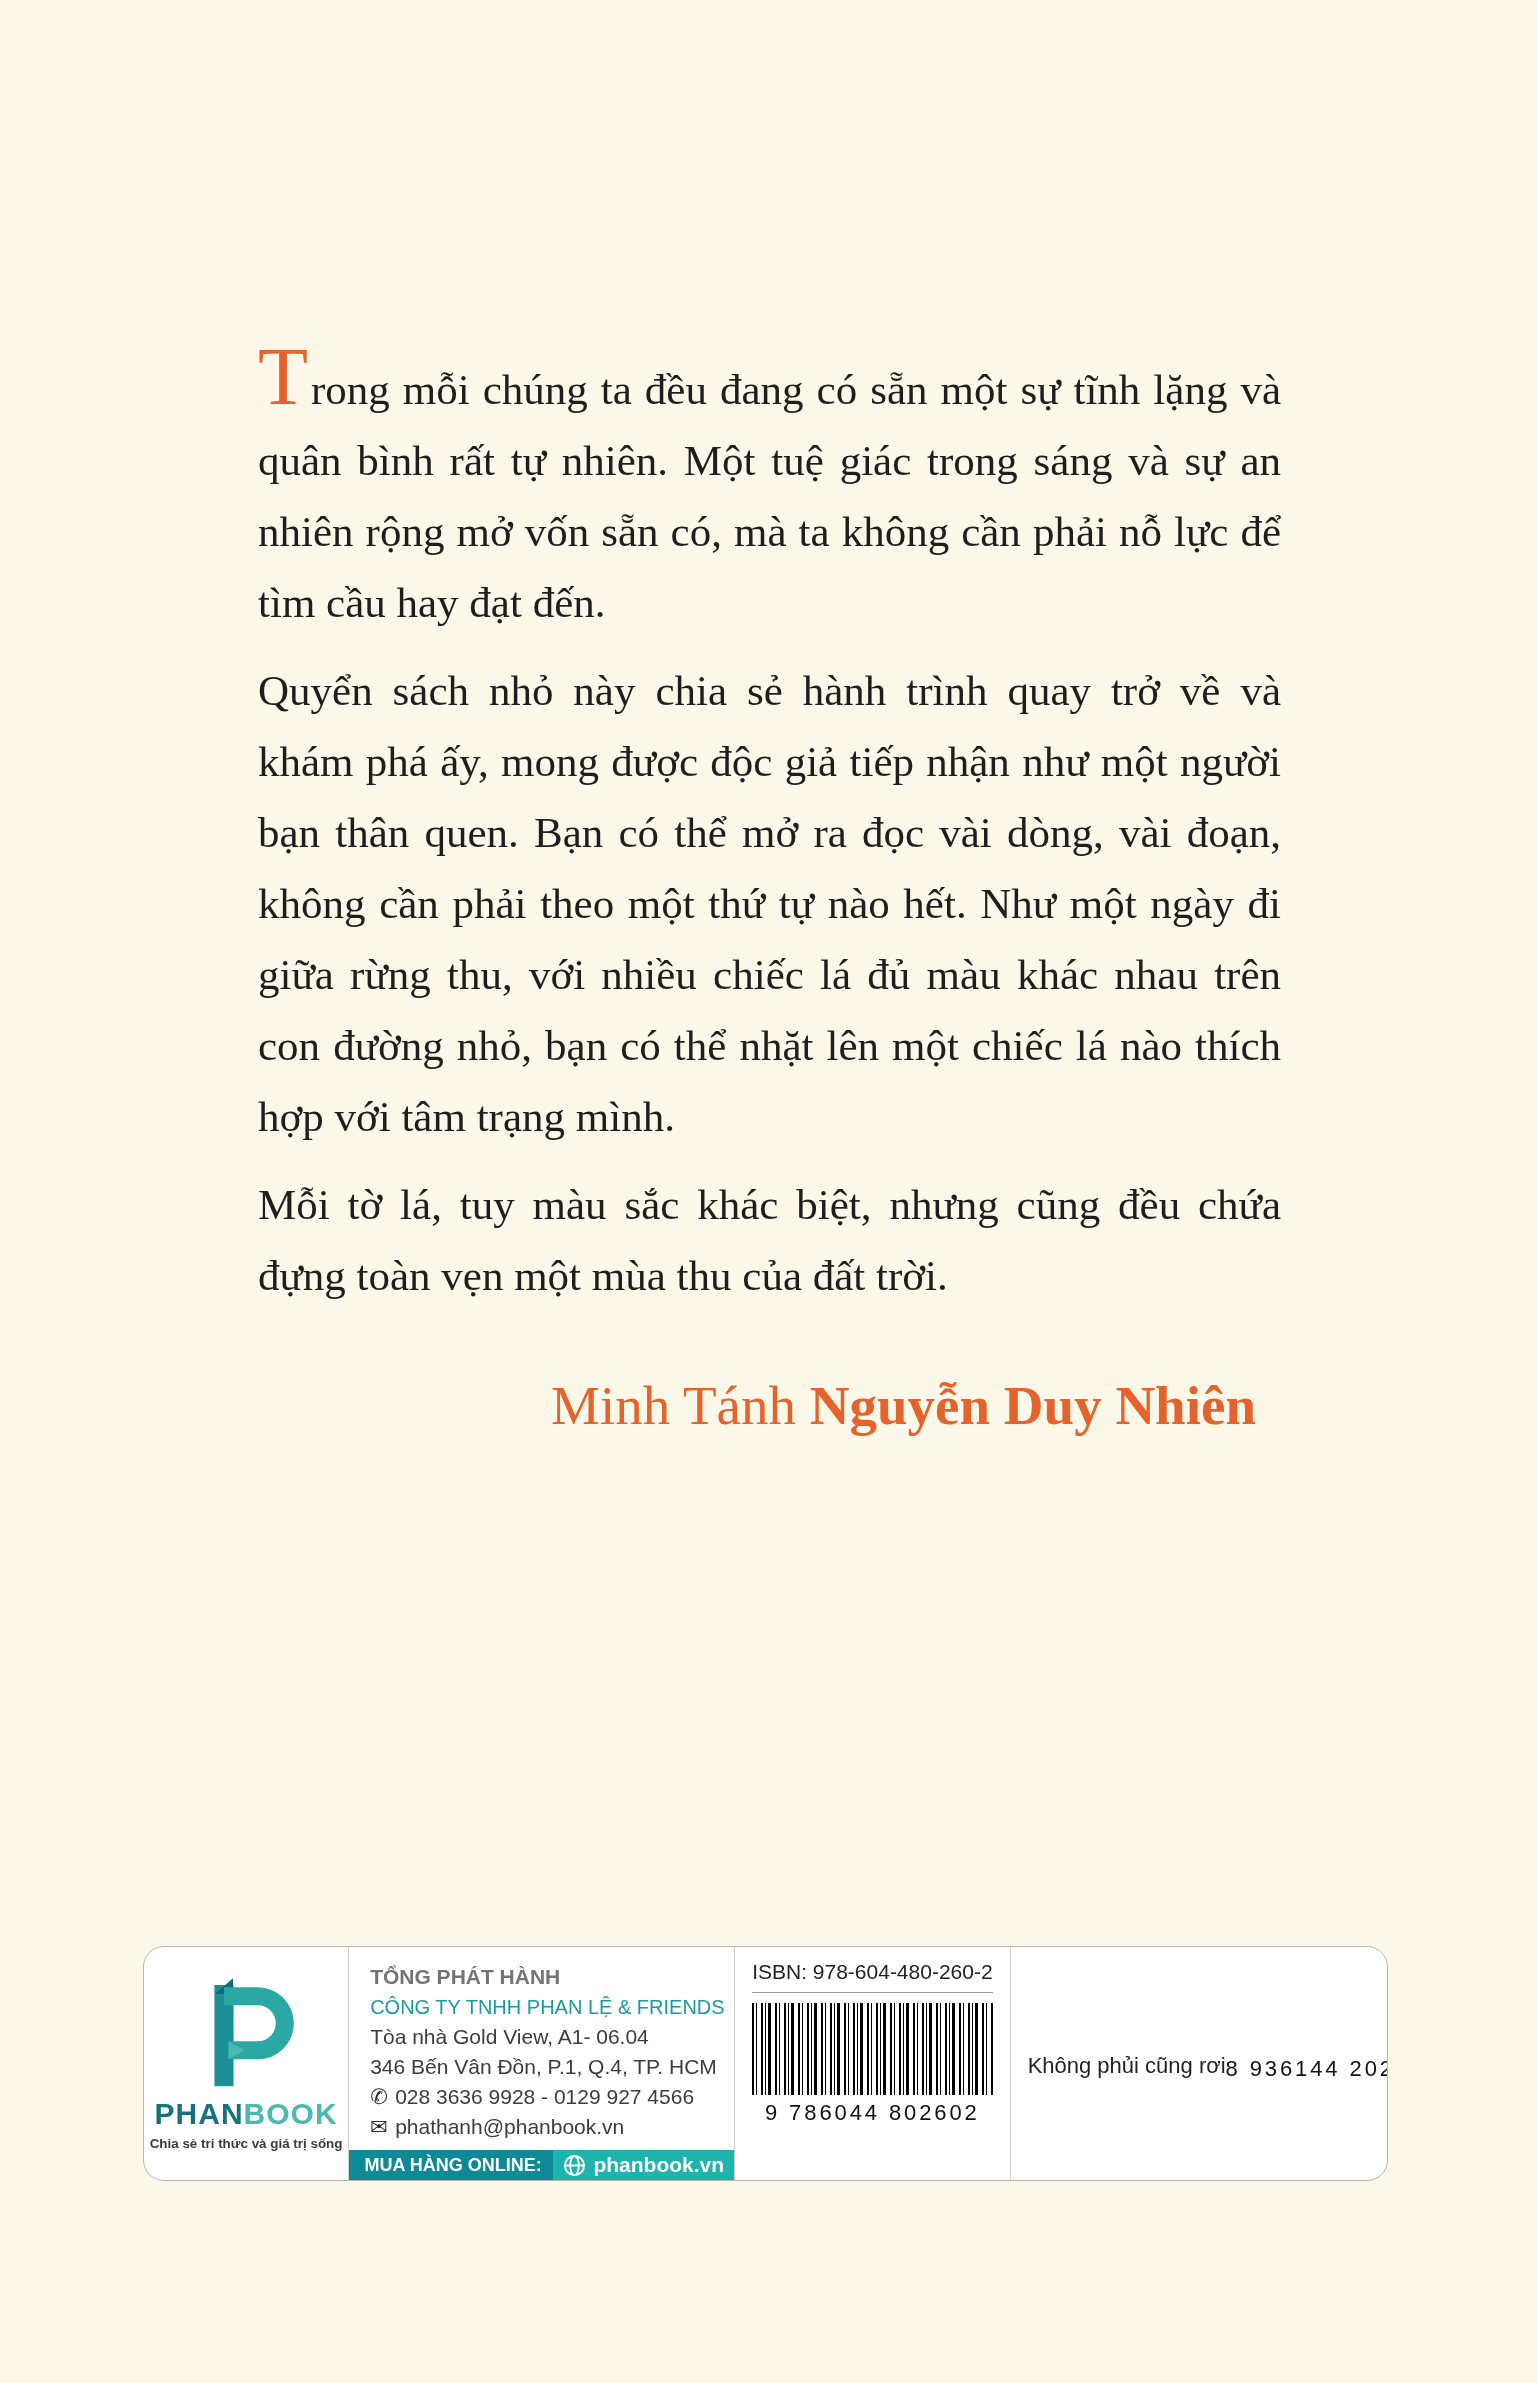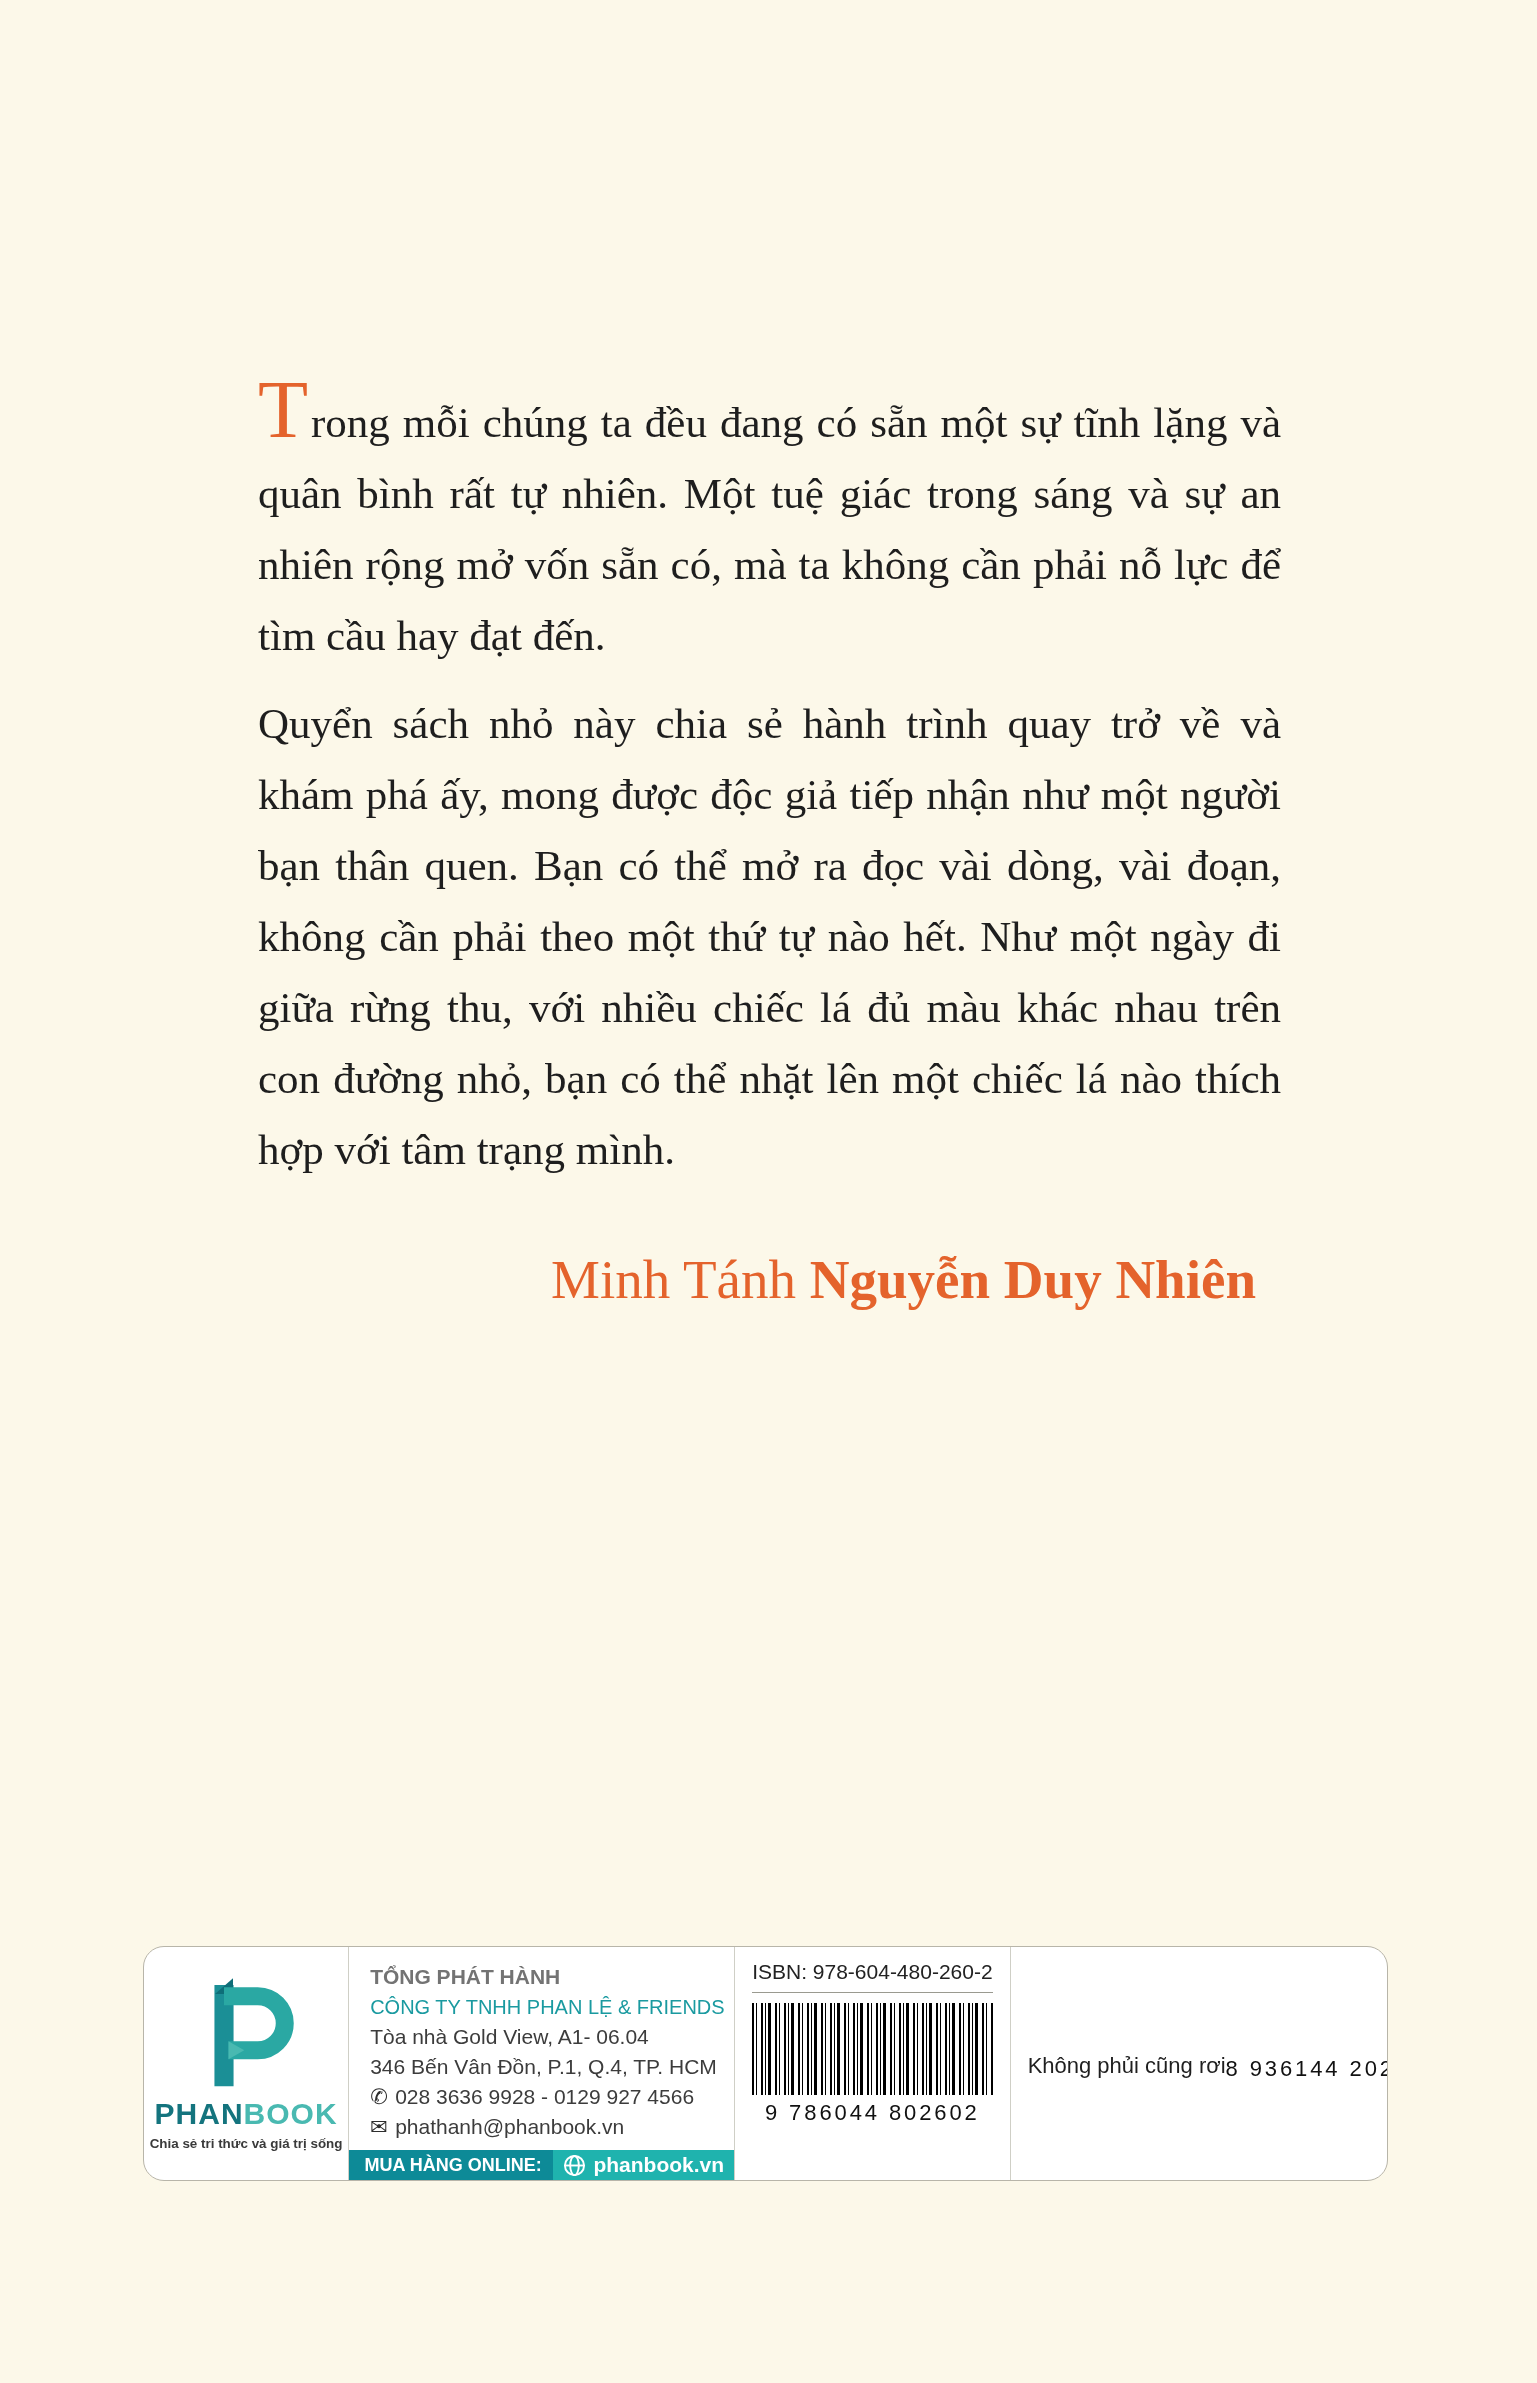--- a/index.html
+++ b/index.html
@@ -11,21 +11,21 @@
     height: 2384px;
     background: #FCF8E9;
     font-family: "Liberation Serif", "DejaVu Serif", serif;
     overflow: hidden;
   }
 
   
   .text-block {
     position: absolute;
     left: 258px;
-    top: 387px;
+    top: 354px;
     width: 1023px;
     color: #1e1e1e;
     font-size: 43px;
     line-height: 71px;
     text-align: justify;
   }
   .text-block p { margin: 0 0 17px 0; }
   .dropcap {
     color: #E4632C;
     font-size: 82px;
@@ -177,20 +177,21 @@
   }
 </style>
 </head>
 <body>
 
 <div class="page">
 
   <div class="text-block">
     <p><span class="dropcap">T</span><span>rong mỗi chúng ta đều đang có sẵn một sự tĩnh lặng và quân bình rất tự nhiên. Một tuệ giác trong sáng và sự an nhiên rộng mở vốn sẵn có, mà ta không cần phải nỗ lực để tìm cầu hay đạt đến.</span></p>
     <p>Quyển sách nhỏ này chia sẻ hành trình quay trở về và khám phá ấy, mong được độc giả tiếp nhận như một người bạn thân quen. Bạn có thể mở ra đọc vài dòng, vài đoạn, không cần phải theo một thứ tự nào hết. Như một ngày đi giữa rừng thu, với nhiều chiếc lá đủ màu khác nhau trên con đường nhỏ, bạn có thể nhặt lên một chiếc lá nào thích hợp với tâm trạng mình.</p>
+    <p>Mỗi tờ lá, tuy màu sắc khác biệt, nhưng cũng đều chứa đựng toàn vẹn một mùa thu của đất trời.</p>
     <div class="signature">
       <span>Minh Tánh </span><span class="sig-bold">Nguyễn Duy Nhiên</span>
     </div>
   </div>
 
   <div class="footer-box">
 
     <div class="col logo-col">
       <svg class="logo-mark" viewBox="0 0 100 104" aria-hidden="true">
         <path d="M30 8 L30 98" stroke="#1B8F96" stroke-width="17" fill="none"></path>

